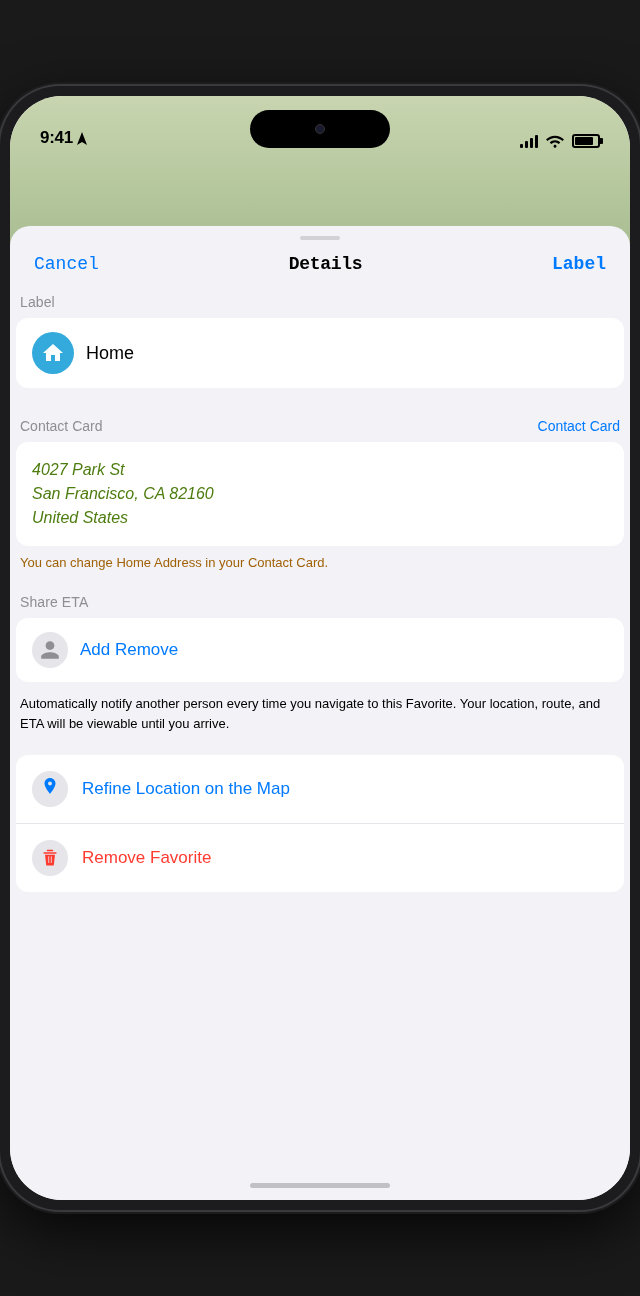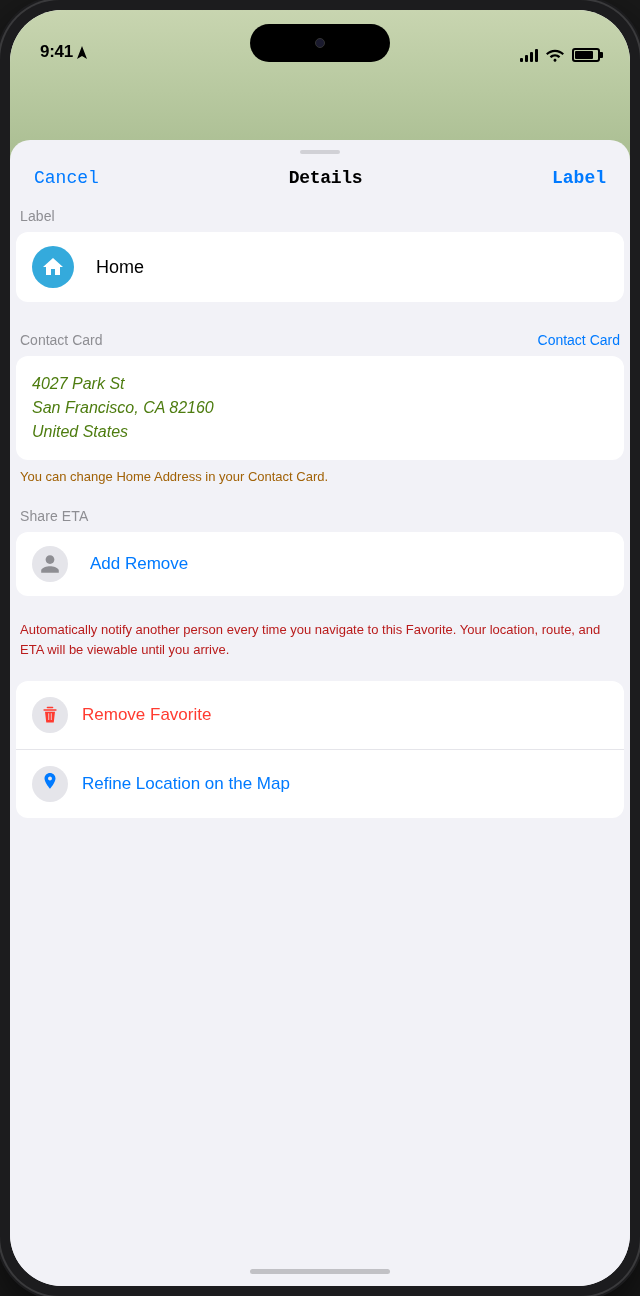--- a/index.html
+++ b/index.html
@@ -8,21 +8,21 @@
       background: #1a1a1a;
       display: flex;
       justify-content: center;
       align-items: center;
       min-height: 100vh;
       font-family: -apple-system, BlinkMacSystemFont, 'SF Pro Display', 'Helvetica Neue', sans-serif;
     }
 
     .phone-frame {
       width: 640px;
-      height: 1296px;
+      height: 1124px;
       background: #1c1c1e;
       border-radius: 60px;
       position: relative;
       box-shadow: 0 0 0 2px #3a3a3c, 0 0 0 4px #1c1c1e, 0 20px 60px rgba(0,0,0,0.8);
       overflow: hidden;
     }
 
     
     .phone-frame::before {
       content: '';
@@ -236,21 +236,21 @@
       background: #fff;
       border-radius: 12px;
       overflow: hidden;
       margin-bottom: 8px;
     }
 
     .card-row {
       display: flex;
       align-items: center;
       padding: 14px 16px;
-      gap: 22px;
+      gap: 12px;
     }
 
     .home-icon-circle {
       width: 42px;
       height: 42px;
       border-radius: 50%;
       background: #34aadc;
       display: flex;
       align-items: center;
       justify-content: center;
@@ -327,22 +327,22 @@
       flex-shrink: 0;
     }
 
     .add-person-text {
       font-size: 17px;
       color: #007aff;
     }
 
     .eta-hint {
       font-size: 13px;
-      color: #b91c1c;
-      margin-top: 24px;
+      color: #000000;
+      margin-top: 12px;
       margin-left: 4px;
       line-height: 1.5;
     }
 
     
     .action-card {
       background: #fff;
       border-radius: 12px;
       overflow: hidden;
       margin-top: 22px;
@@ -486,38 +486,38 @@
             </div>
             <span class="add-person-text">Add Remove</span>
           </div>
         </div>
         <div class="eta-hint">Automatically notify another person every time you navigate to this Favorite. Your location, route, and ETA will be viewable until you arrive.</div>
 
         <div class="action-card">
 
           <div class="action-row">
             <div class="action-icon-circle">
+              <svg width="20" height="22" viewBox="0 0 20 28">
+                <path d="M10 0C6.13 0 3 3.13 3 7c0 5.25 7 13 7 13s7-7.75 7-13c0-3.87-3.13-7-7-7zm0 9.5c-1.38 0-2.5-1.12-2.5-2.5S8.62 4.5 10 4.5s2.5 1.12 2.5 2.5S11.38 9.5 10 9.5z" fill="#007aff"></path>
+              </svg>
+            </div>
+            <span class="action-text-blue">Refine Location on the Map</span>
+          </div>
+
+          <div class="action-row">
+            <div class="action-icon-circle">
               <svg width="20" height="20" viewBox="0 0 24 24">
 
                 <rect x="8" y="2" width="8" height="2" rx="1" fill="#ff3b30"></rect>
                 <rect x="4" y="5" width="16" height="2" rx="1" fill="#ff3b30"></rect>
                 <path d="M6 8l1.5 13h9L18 8H6zm4 10V10h1v8h-1zm3 0V10h1v8h-1z" fill="#ff3b30"></path>
               </svg>
             </div>
             <span class="action-text-red">Remove Favorite</span>
           </div>
-
-          <div class="action-row">
-            <div class="action-icon-circle">
-              <svg width="20" height="22" viewBox="0 0 20 28">
-                <path d="M10 0C6.13 0 3 3.13 3 7c0 5.25 7 13 7 13s7-7.75 7-13c0-3.87-3.13-7-7-7zm0 9.5c-1.38 0-2.5-1.12-2.5-2.5S8.62 4.5 10 4.5s2.5 1.12 2.5 2.5S11.38 9.5 10 9.5z" fill="#007aff"></path>
-              </svg>
-            </div>
-            <span class="action-text-blue">Refine Location on the Map</span>
-          </div>
         </div>
 
       </div>
     </div>
 
     <div class="home-indicator"></div>
 
   </div>
 </div>
 

